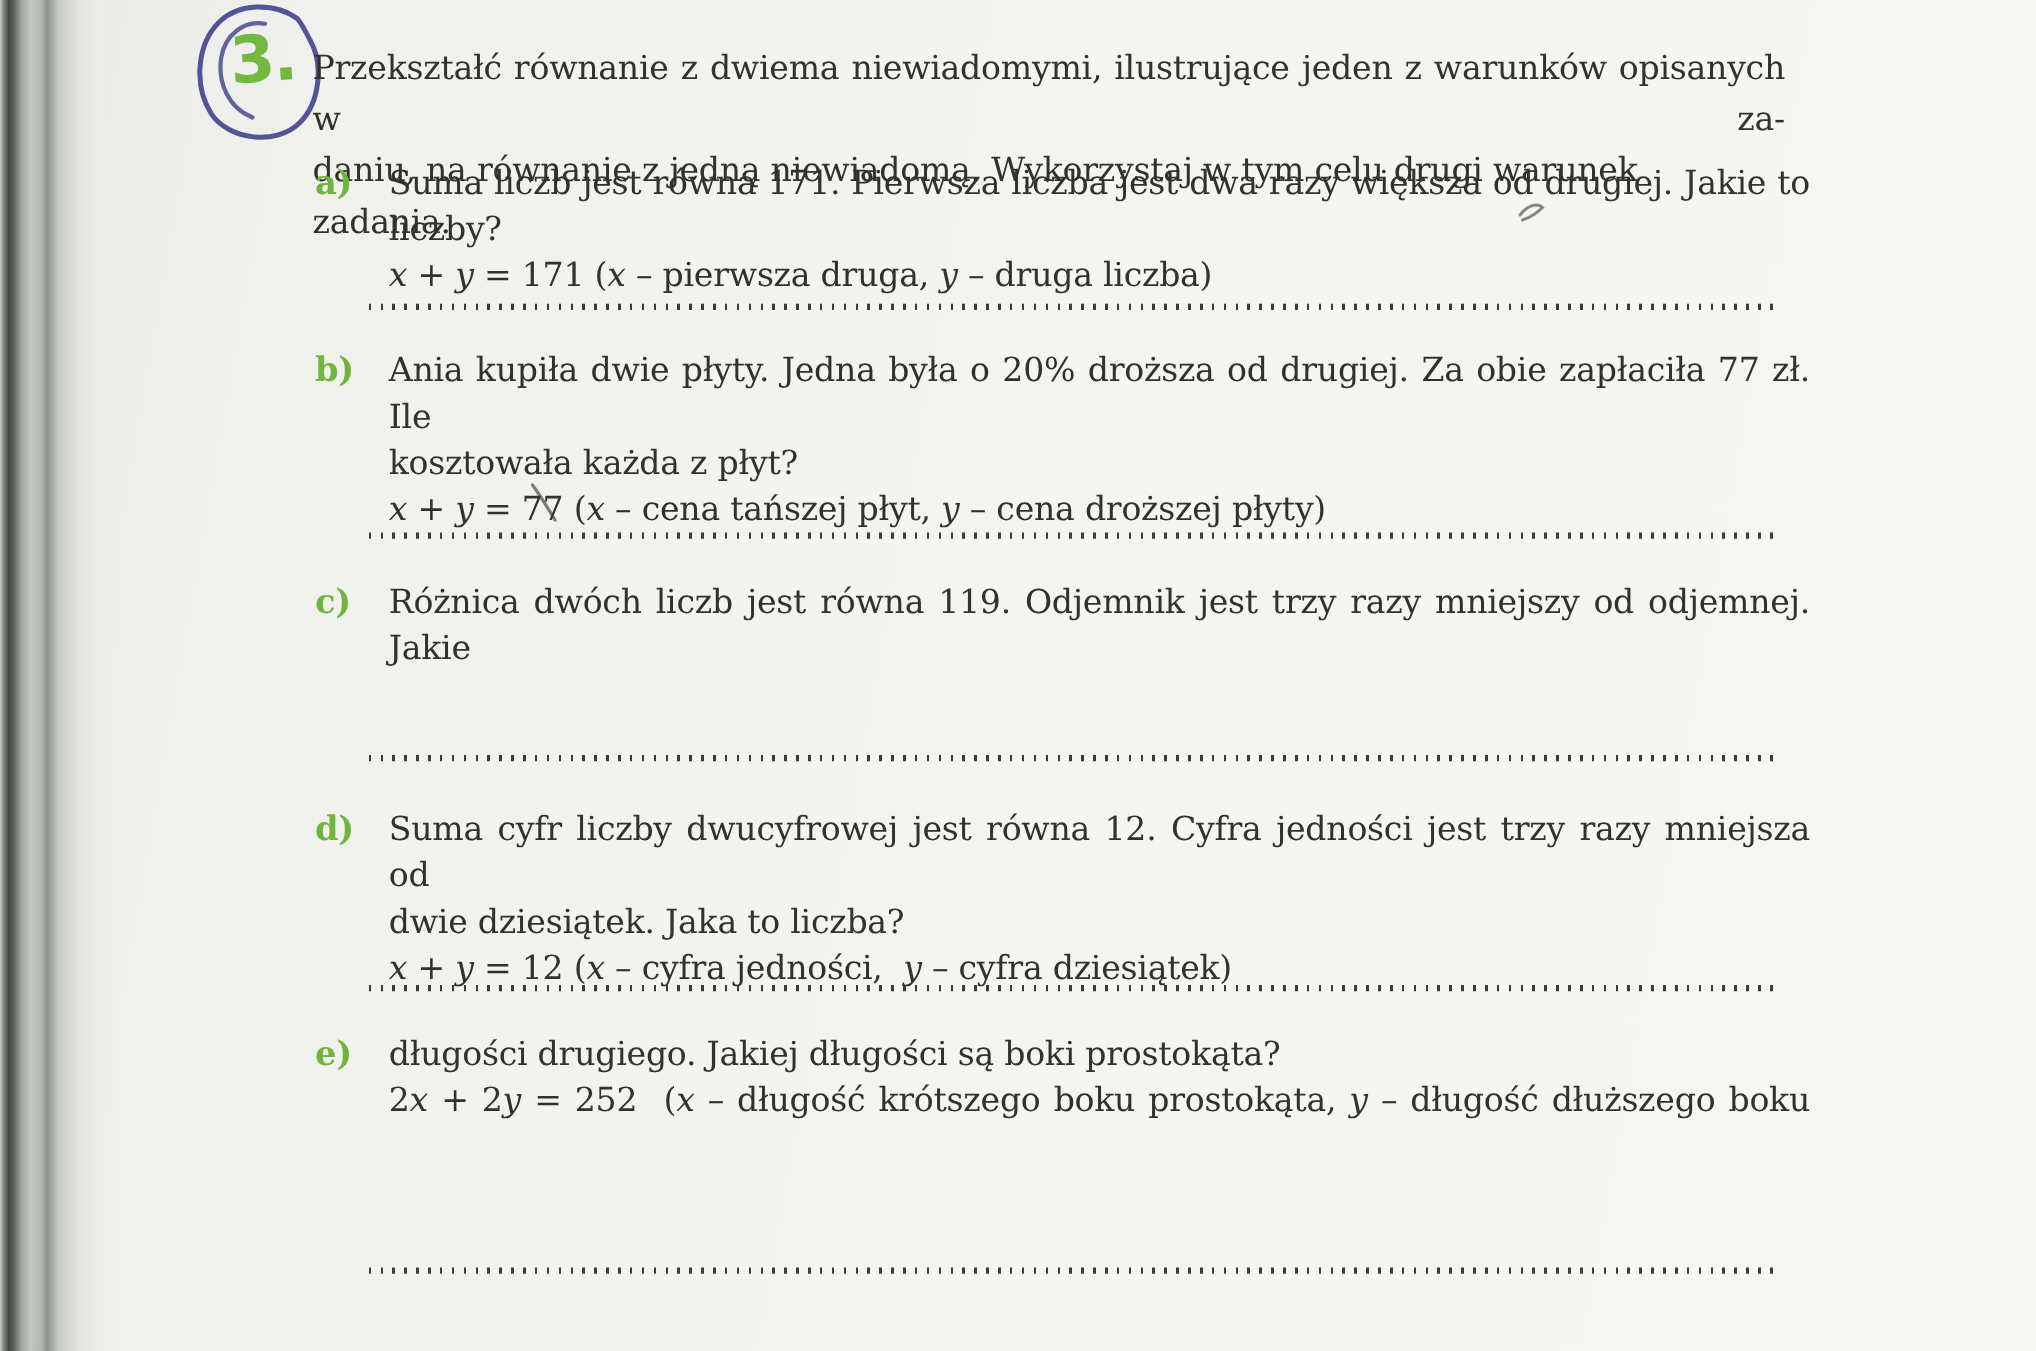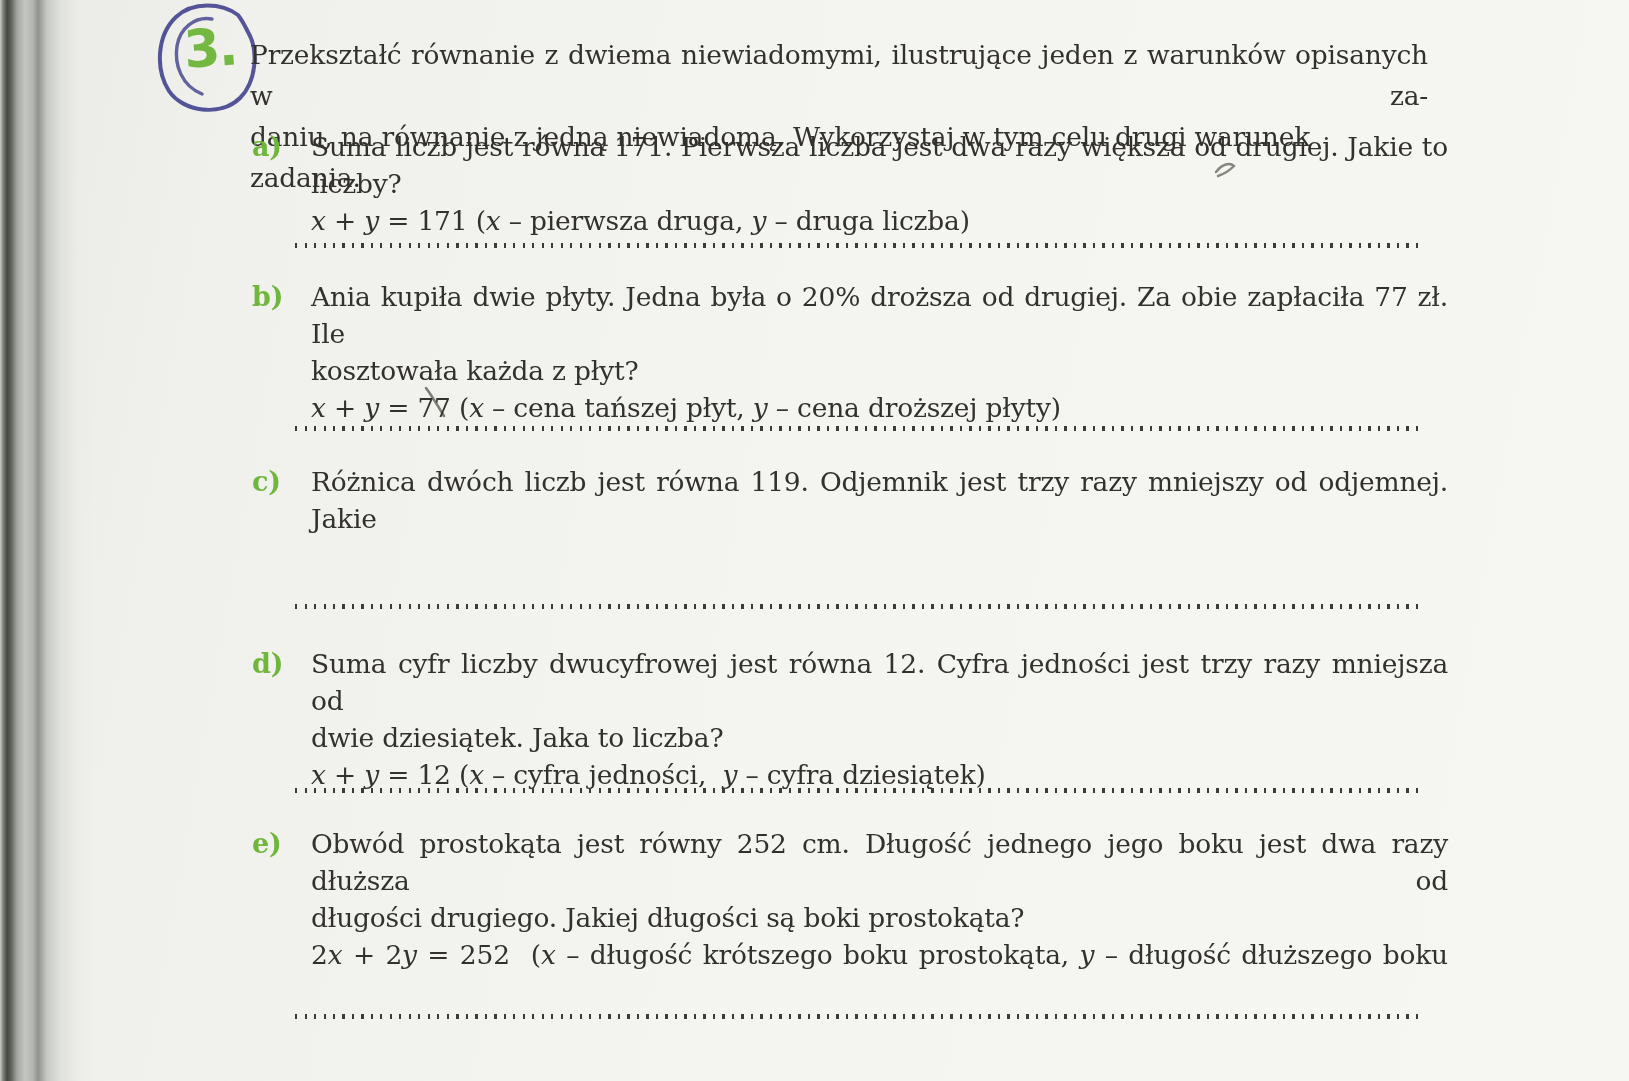--- a/index.html
+++ b/index.html
@@ -100,19 +100,18 @@
       <div class="itext">
         <div class="pline just">Suma cyfr liczby dwucyfrowej jest równa 12. Cyfra jedności jest trzy razy mniejsza od</div>
         <div class="pline">dwie dziesiątek. Jaka to liczba?</div>
         <div class="eqline"><i>x</i><span> + </span><i>y</i><span> = 12 (</span><i>x</i><span> – cyfra jedności, &nbsp;</span><i>y</i><span> – cyfra dziesiątek)</span></div>
       </div>
     </div>
     <div class="dots" style="top: 788px;"></div>
     <div class="item" style="top: 825px;">
       <span class="ilabel">e)</span>
       <div class="itext">
-        <div class="pline just">Obwód prostokąta jest równy 252 cm. Długość jednego jego boku jest dwa razy dłuższa od</div>
         <div class="pline">długości drugiego. Jakiej długości są boki prostokąta?</div>
         <div class="eqline just"><span>2</span><i>x</i><span> + 2</span><i>y</i><span> = 252 &nbsp;(</span><i>x</i><span> – długość krótszego boku prostokąta, </span><i>y</i><span> – długość dłuższego boku</span></div>
       </div>
     </div>
     <div class="dots" style="top: 1014px;"></div>
   </div>
 
 </body></html>

